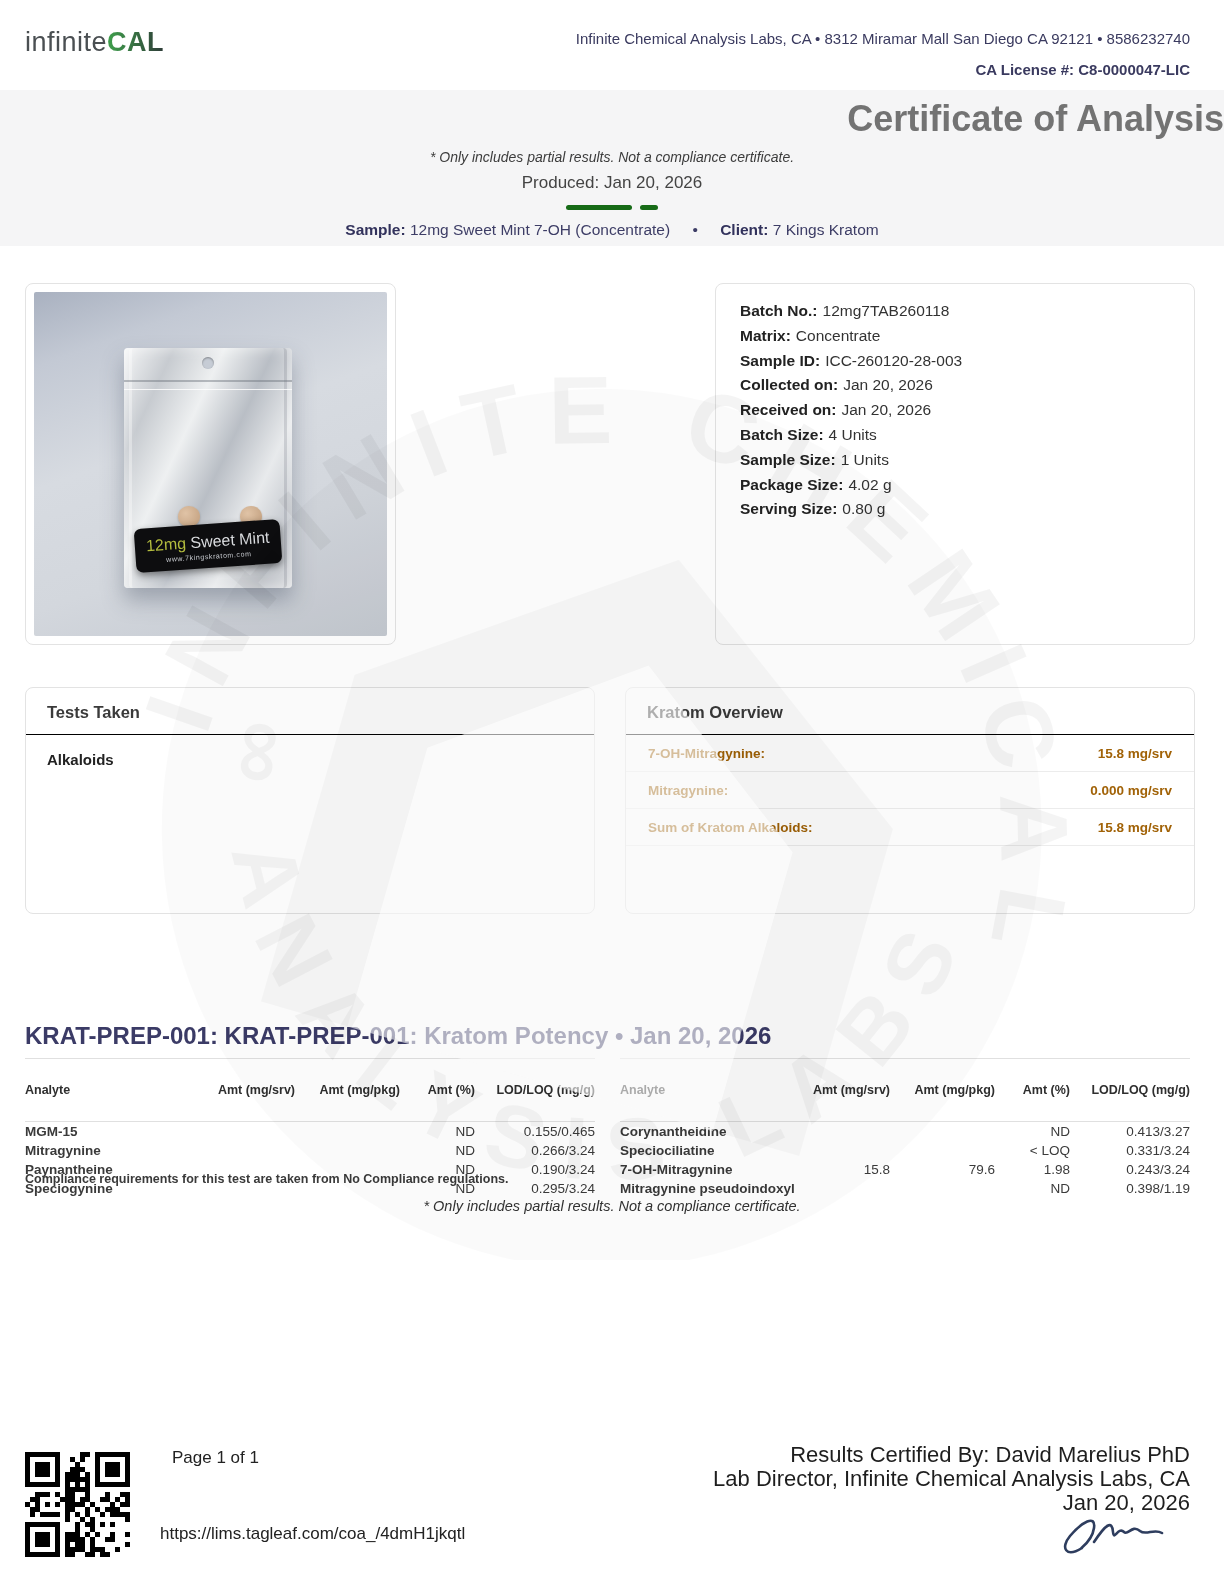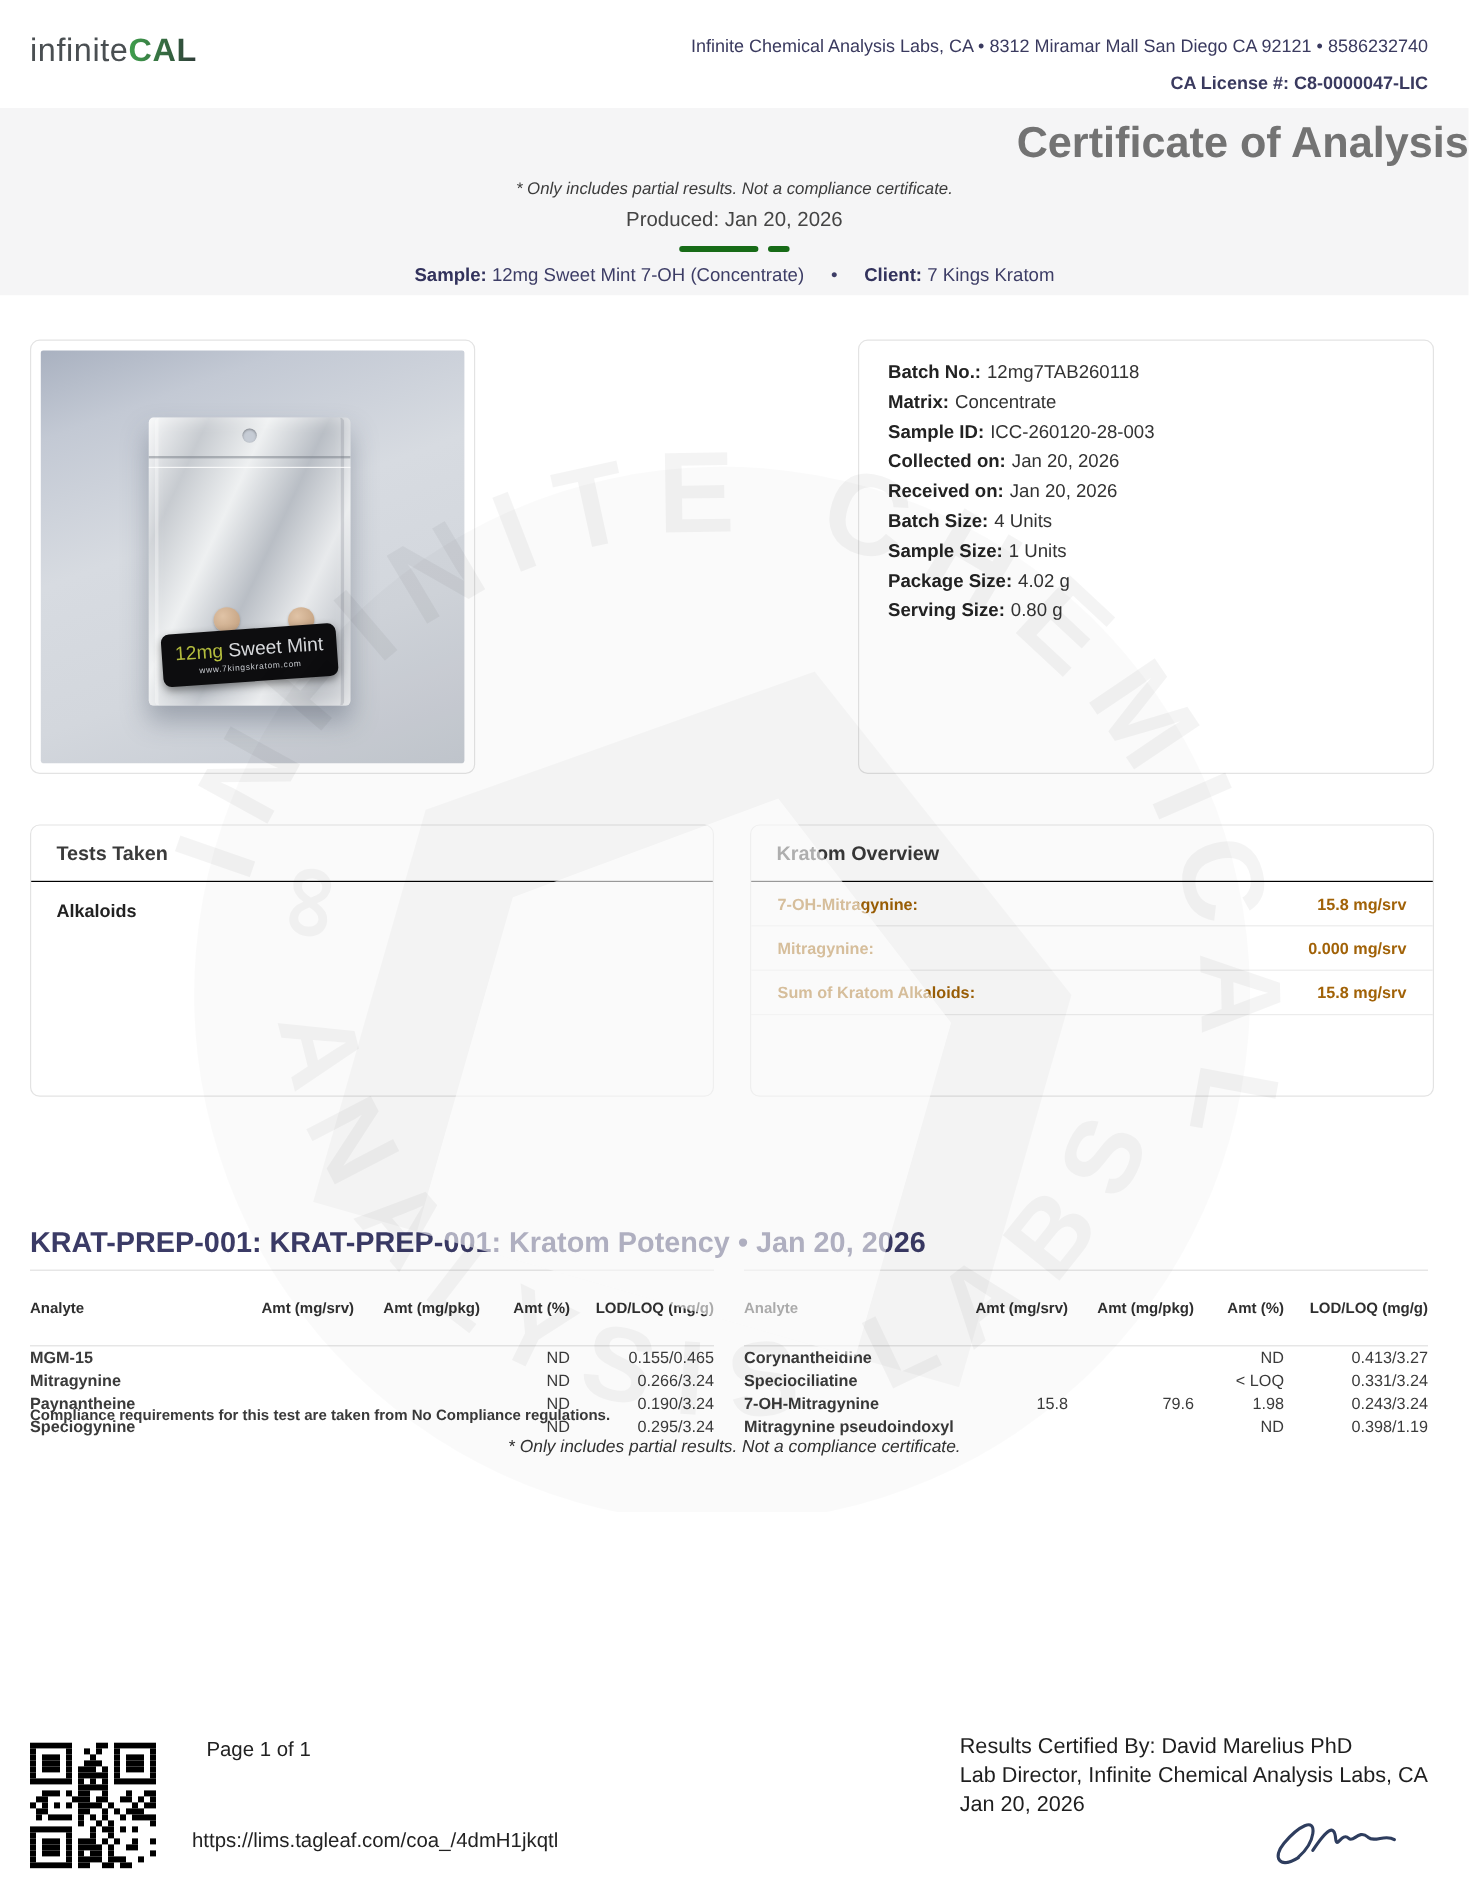--- a/index.html
+++ b/index.html
@@ -72,21 +72,21 @@
   .pbody .prow{padding:2px 0;}
   .pbody .a{font-weight:700;color:#3a3a3a;}
   .comp-note{position:absolute;left:25px;top:1172px;font-size:12.5px;font-weight:700;color:#3a3a3a;}
   .center-disc{position:absolute;left:0;top:1198px;width:1224px;text-align:center;font-style:italic;
                font-size:14.5px;color:#333;}
 
   
   .qr{position:absolute;left:25px;top:1452px;width:105px;height:105px;}
   .pageno{position:absolute;left:160px;top:1448px;font-size:17px;color:#222;margin-left:12px;}
   .coa-url{position:absolute;left:160px;top:1524px;font-size:17px;color:#222;text-decoration:none;}
-  .cert-block{position:absolute;right:34px;top:1443px;text-align:left;font-size:18px;line-height:24px;color:#1e1e1e;}
+  .cert-block{position:absolute;right:34px;top:1443px;text-align:right;font-size:22px;line-height:24px;color:#1e1e1e;}
   .sig{position:absolute;right:36px;top:1498px;width:130px;height:64px;}
 
   
   .watermark{position:absolute;left:100px;top:330px;width:1020px;height:930px;pointer-events:none;z-index:6;}
   .content{position:relative;z-index:2;}
 </style>
 </head>
 <body>
 
 <div class="page">

